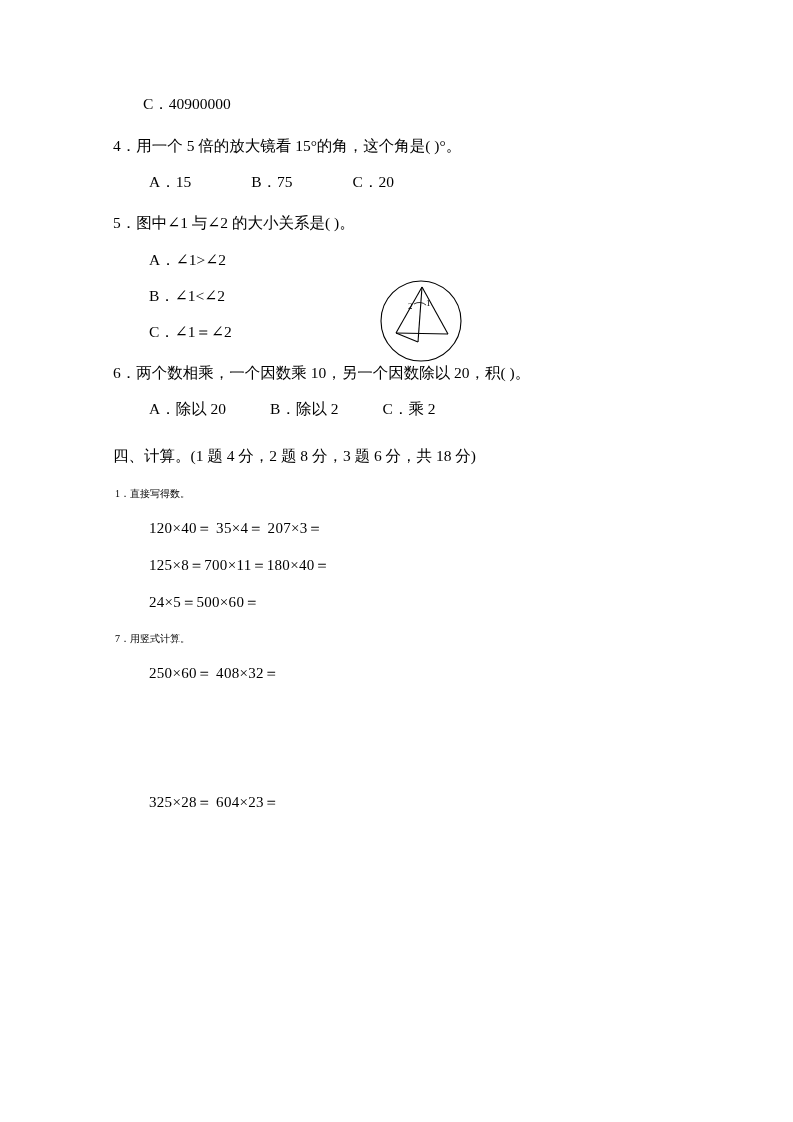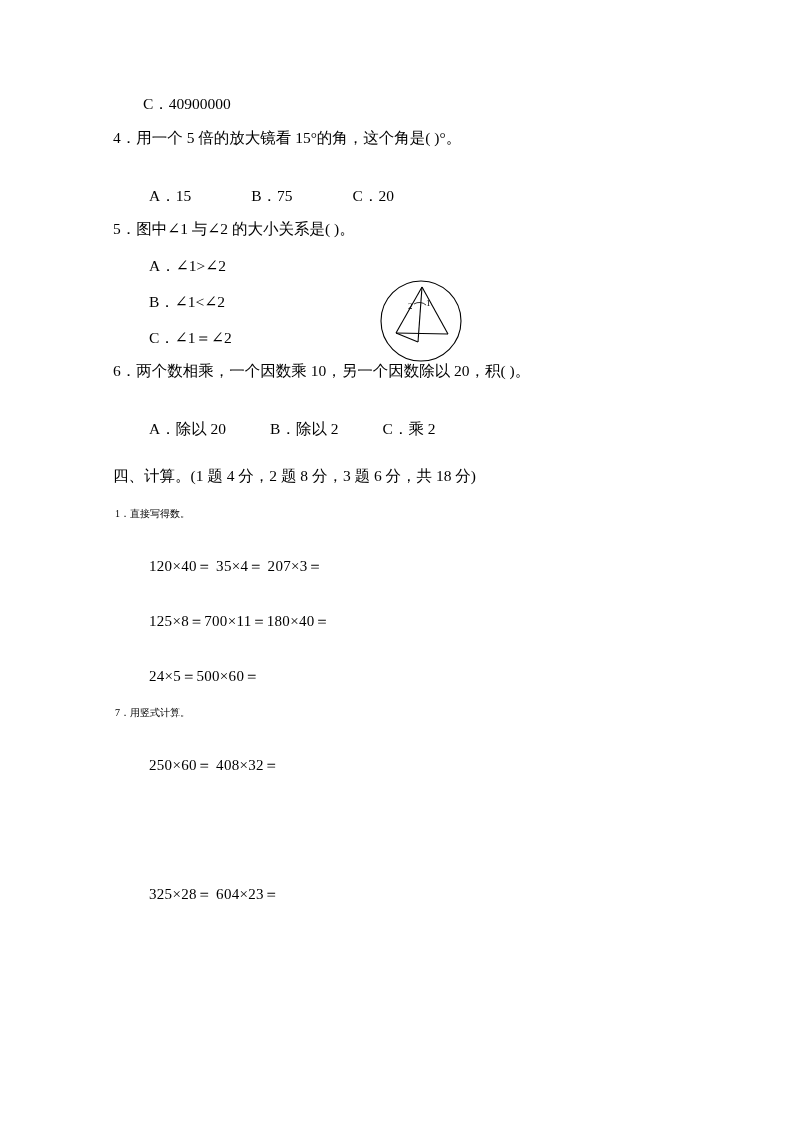--- a/index.html
+++ b/index.html
@@ -36,44 +36,42 @@
     padding-left: 30px;
   }
   .opt-row {
     display: block;
     padding-left: 36px;
     margin-top: 15px;
     font-size: 15.5px;
   }
   .opt-row span.opt {
     display: inline-block;
-    margin-top: 22px;
   }
   .qline {
     font-size: 15.5px;
-    margin-top: 12px;
+    margin-top: 20px;
   }
   .section-head {
     font-size: 15.5px;
     margin-top: 26px;
   }
   .sub-q {
     font-size: 10px;
     margin-top: 20px;
     padding-left: 2px;
   }
   .calc-row {
     font-size: 15px;
     margin-top: 18px;
     padding-left: 36px;
     font-family: "Liberation Serif", "DejaVu Serif", serif;
   }
   .mono-sp {
     letter-spacing: 0.3px;
-    margin-top: 36px;
   }
   
   .diagram {
     position: absolute;
     left: 378px;
     top: 278px;
     width: 86px;
     height: 86px;
   }
   .opt-a { margin-top: 16px; }

